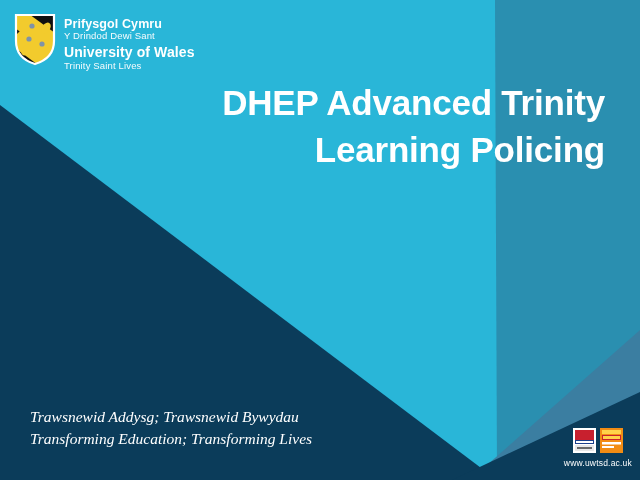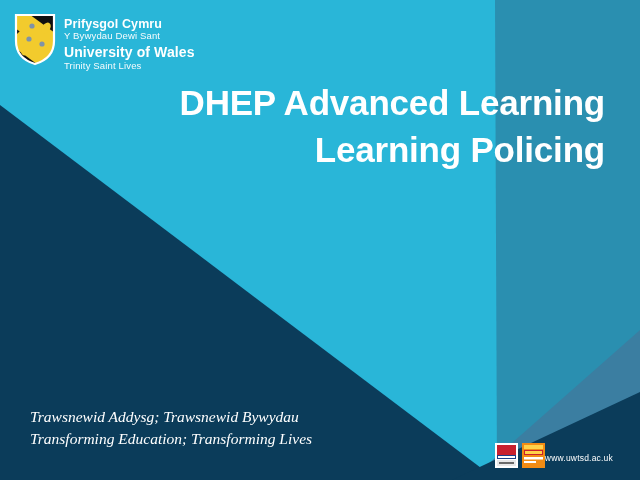--- a/index.html
+++ b/index.html
@@ -105,25 +105,25 @@
     font-family: "Liberation Serif", serif;
     font-style: italic;
     font-size: 15.5px;
     line-height: 1.42;
     white-space: nowrap;
   }
 
   
   .footer-right {
     position: absolute;
-    right: 27px;
+    right: 8px;
     bottom: 12px;
     z-index: 5;
     display: flex;
-    flex-direction: row;
+    flex-direction: column;
     align-items: center;
   }
   .badges {
     display: flex;
     gap: 4px;
     align-items: flex-start;
   }
   .badge {
     width: 23px;
     height: 25px;
@@ -168,28 +168,28 @@
         <g fill="#7f93a8">
           <circle cx="18" cy="13" r="2.6"></circle>
           <circle cx="15" cy="26" r="2.6"></circle>
           <circle cx="28" cy="31" r="2.6"></circle>
         </g>
       </g>
       <path d="M2,2 L40,2 L40,28 C40,41 31,48 21,51 C11,48 2,41 2,28 Z" fill="none" stroke="#ffffff" stroke-width="2.2"></path>
     </svg>
     <div class="logo-text">
       <span class="logo-line cy-main">Prifysgol Cymru</span>
-      <span class="logo-line cy-sub">Y Bywydau Dewi Sant</span>
+      <span class="logo-line cy-sub">Y Drindod Dewi Sant</span>
       <span class="logo-line en-main">University of Wales</span>
       <span class="logo-line en-sub">Trinity Saint Lives</span>
     </div>
   </div>
 
   <div class="title-block">
-    <div class="title-line">DHEP Advanced Learning</div>
+    <div class="title-line">DHEP Advanced Trinity</div>
     <div class="title-line">Learning Policing</div>
   </div>
 
   <div class="tagline">
     <div class="tagline-line">Trawsnewid Addysg; Trawsnewid Bywydau</div>
     <div class="tagline-line">Transforming Education; Transforming Lives</div>
   </div>
 
   <div class="footer-right">
     <div class="badges">

